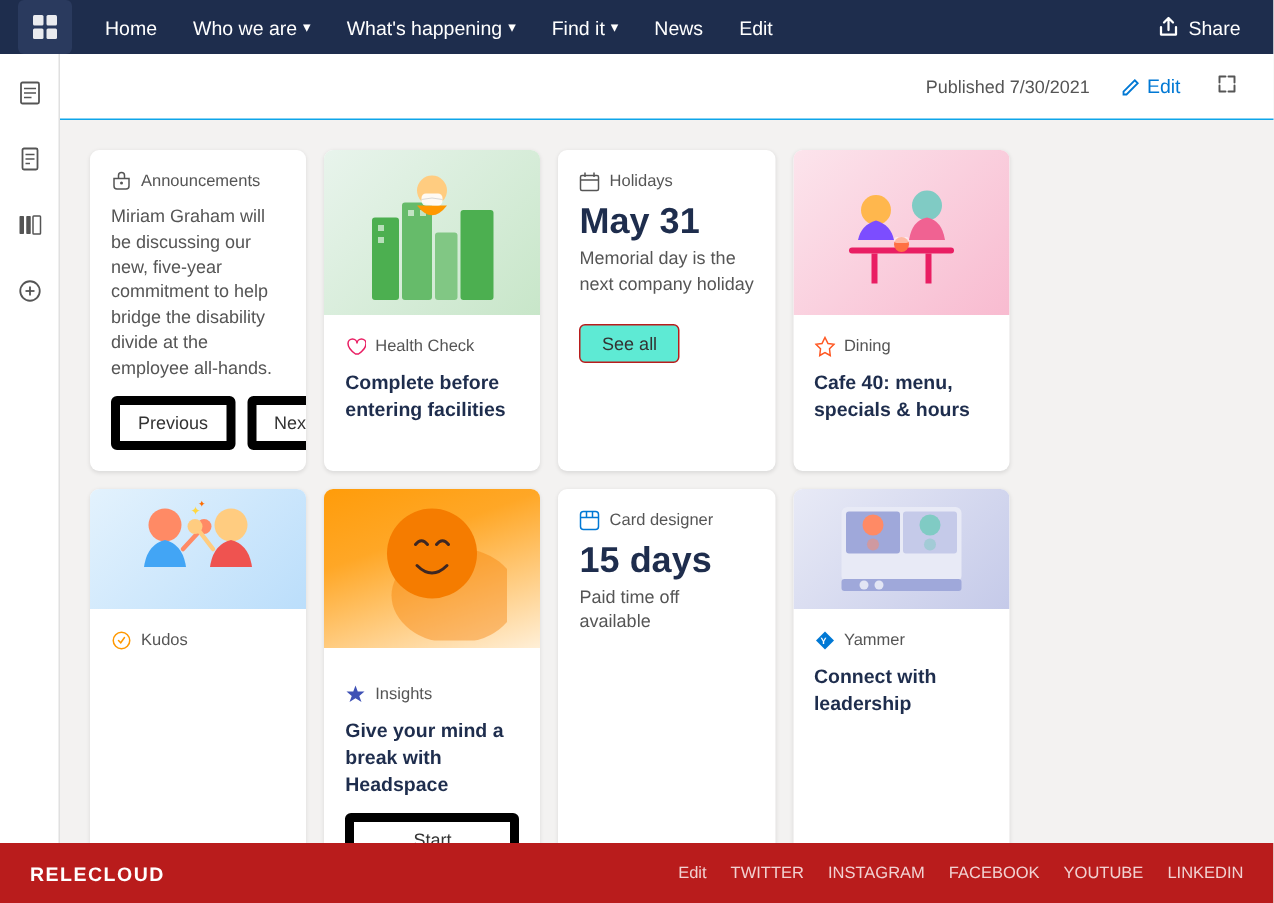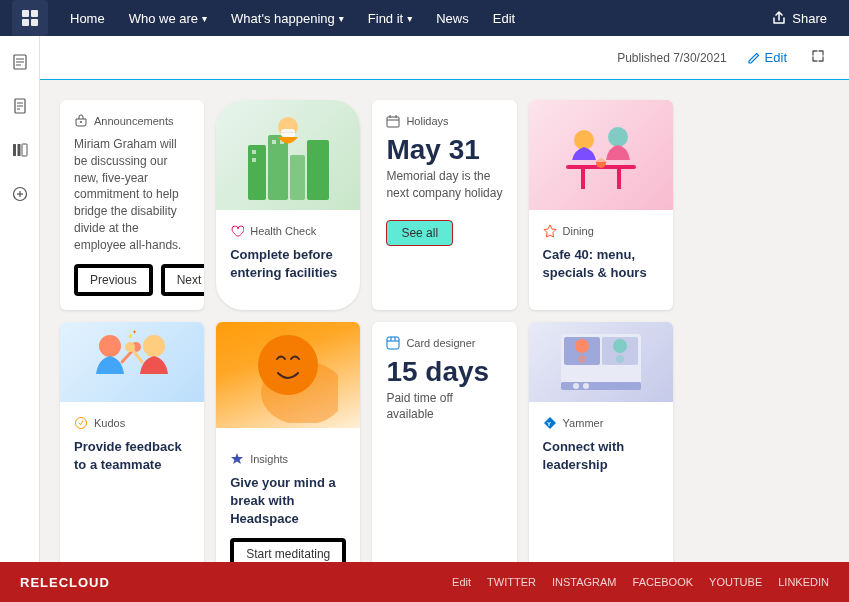--- a/index.html
+++ b/index.html
@@ -176,21 +176,21 @@
       line-height: 1.4;
       margin-bottom: 6px;
     }
     .card-subtitle {
       font-size: 12px;
       color: #555;
       line-height: 1.4;
       margin-bottom: 10px;
     }
     .btn-outline {
-      border: 4px solid #000000;
+      border: 6px solid #000000;
       background: white;
       border-radius: 4px;
       padding: 5px 12px;
       font-size: 12px;
       cursor: pointer;
       color: #333;
     }
     .btn-row { display: flex; gap: 8px; margin-top: 8px; }
 
     
@@ -222,21 +222,21 @@
     .illus-yammer {
       width: 100%;
       height: 80px;
       background: linear-gradient(135deg, #e8eaf6 0%, #c5cae9 100%);
       display: flex;
       align-items: center;
       justify-content: center;
     }
 
     .large-number {
-      font-size: 28px;
+      font-size: 24px;
       font-weight: 700;
       color: #1e2d4d;
       line-height: 1;
       margin-bottom: 4px;
     }
 
     
     .footer {
       background: #b91c1c;
       color: white;
@@ -488,21 +488,20 @@
           </svg>
         </div>
         <div class="card-inner">
           <div class="card-category">
             <svg width="14" height="14" viewBox="0 0 14 14" fill="none">
               <circle cx="7" cy="7" r="5.5" stroke="#ff9800" stroke-width="1" fill="none"></circle>
               <path d="M5 7l1.5 1.5L9 5" stroke="#ff9800" stroke-width="1" stroke-linecap="round"></path>
             </svg>
             <span>Kudos</span>
           </div>
-          <div class="card-title">Provide feedback to a teammate</div>
         </div>
       </div>
 
       <div class="card card-insights" style="grid-area: 2 / 2; overflow: hidden;">
           <div style="background: linear-gradient(160deg, rgb(255, 152, 0) 0%, rgb(255, 167, 38) 40%, rgb(255, 243, 224) 100%); height: 120px; display: flex; align-items: center; justify-content: center; margin: -14px -14px 10px;">
             <svg width="100" height="110" viewBox="0 0 100 110">
       <ellipse cx="65" cy="80" rx="42" ry="32" fill="#f57c00" opacity="0.4"></ellipse>
       <circle cx="50" cy="52" r="30" fill="#f57c00"></circle>
       <path d="M39 46 Q43 41 47 46" stroke="#3e2723" stroke-width="2" fill="none" stroke-linecap="round"></path>
       <path d="M53 46 Q57 41 61 46" stroke="#3e2723" stroke-width="2" fill="none" stroke-linecap="round"></path>
@@ -588,18 +587,18 @@
 <style>
   
   .cards-area {
     display: grid;
     grid-template-columns: repeat(5, 1fr);
     grid-auto-rows: auto;
     gap: 12px;
     padding: 20px;
   }
   .card-announcements { grid-column: 1; grid-row: 1; }
-  .card-health { grid-column: 2; grid-row: 1; border-radius: 27px; }
+  .card-health { grid-column: 2; grid-row: 1; }
   .card-holidays { grid-column: 3; grid-row: 1; }
   .card-dining { grid-column: 4; grid-row: 1; }
   .card-kudos { grid-column: 1; grid-row: 2; }
   .card-insights { grid-column: 2; grid-row: 2; }
 </style>
 
 </body></html>

